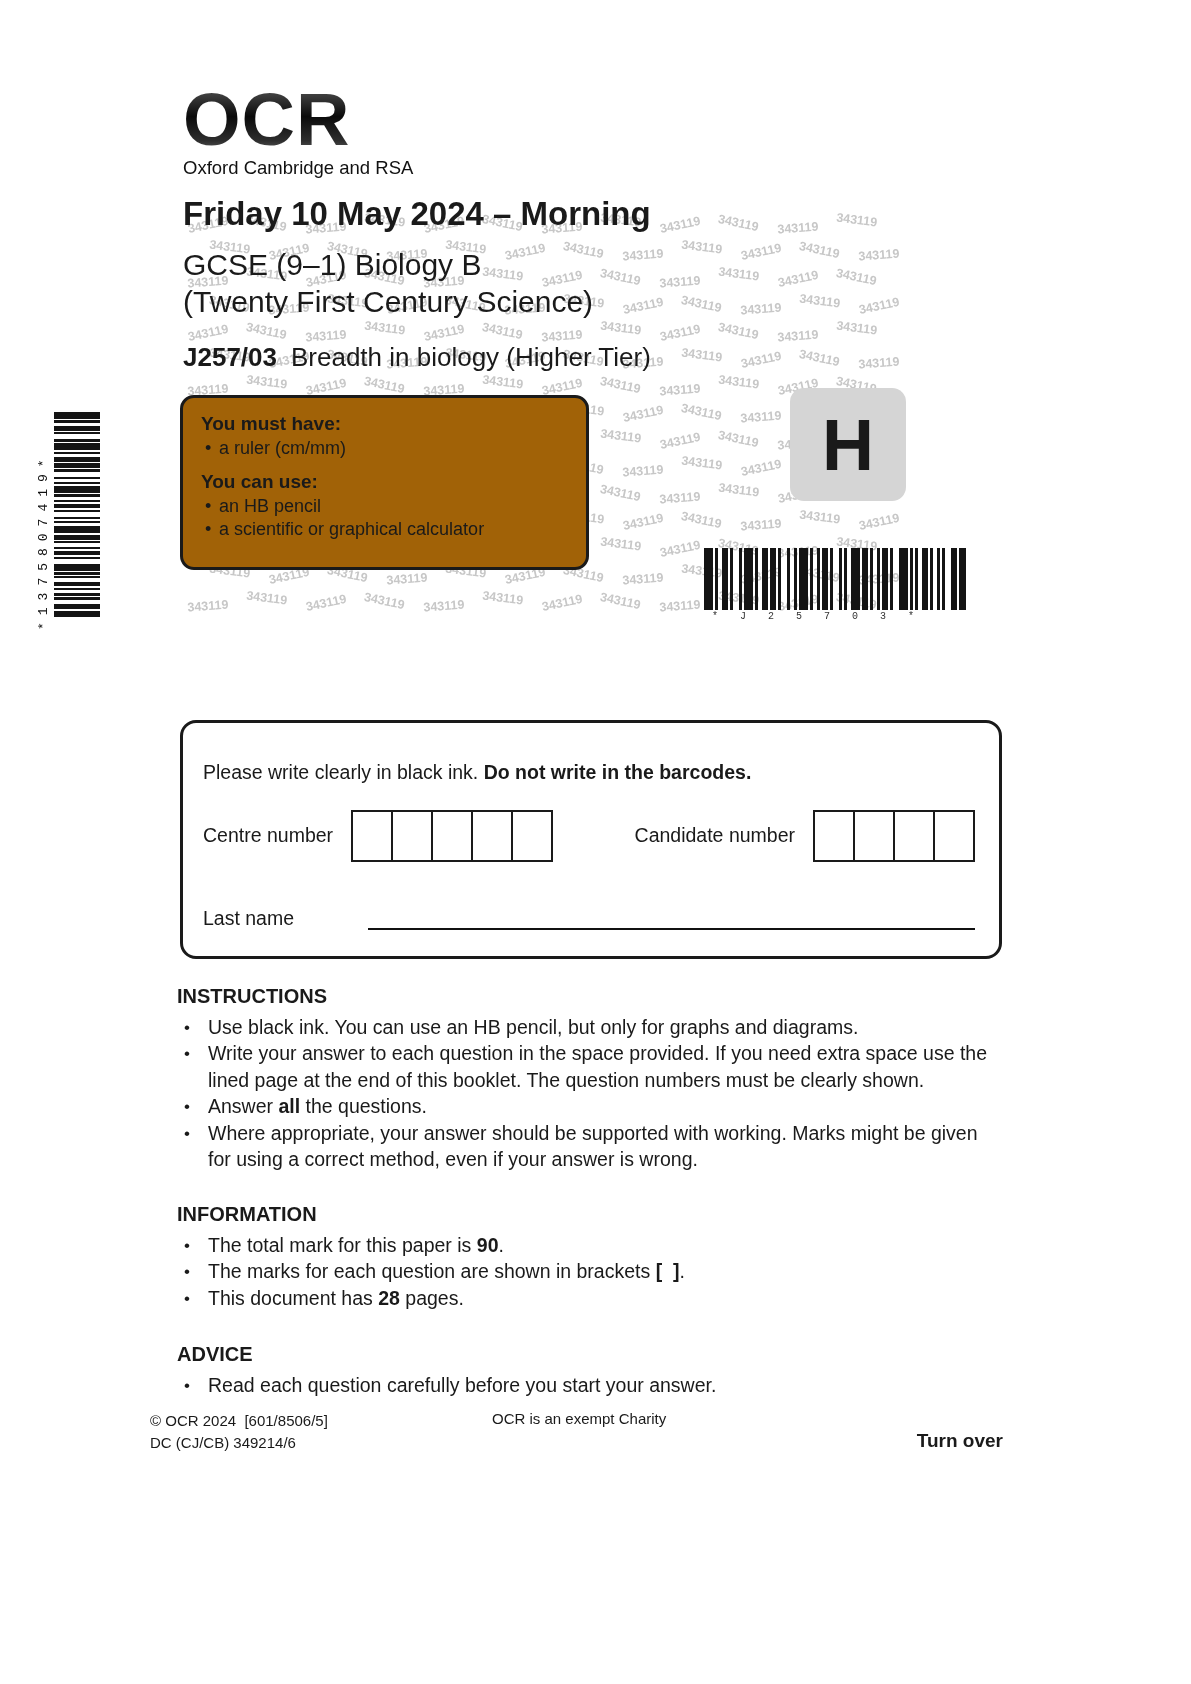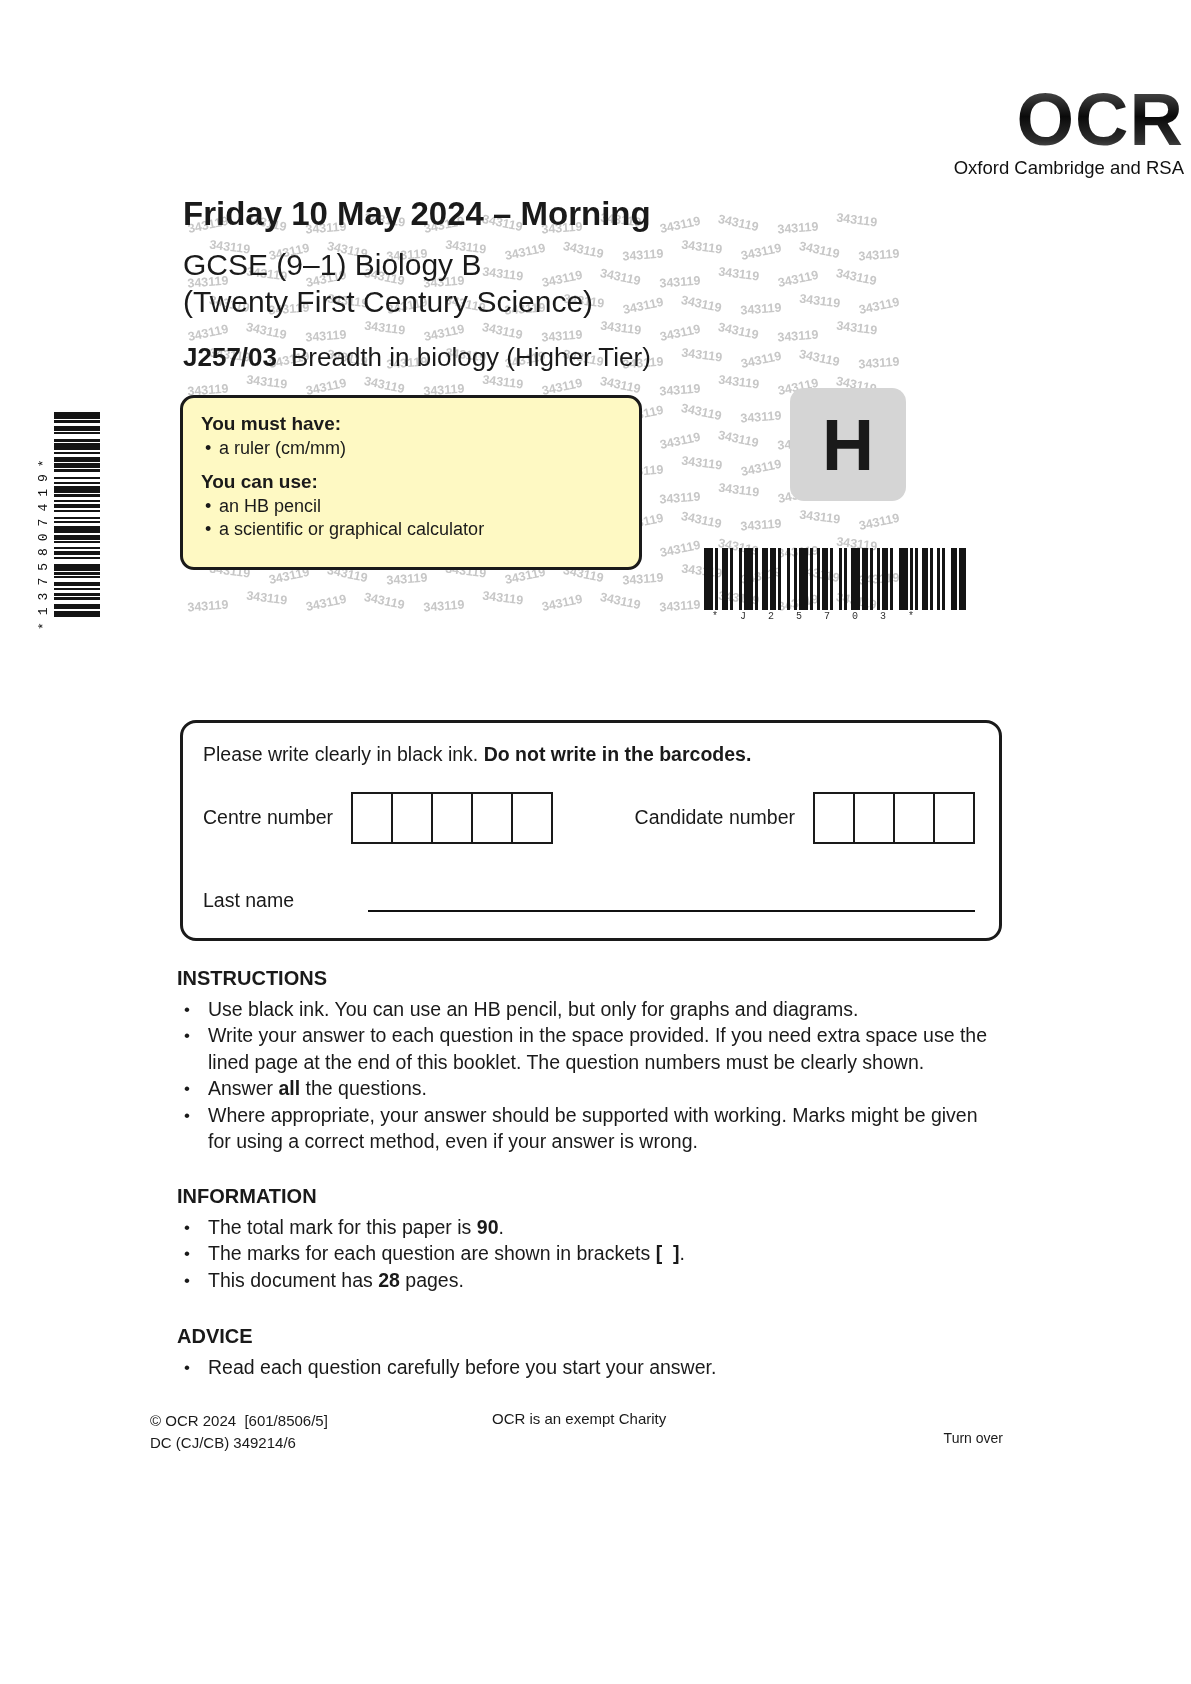--- a/index.html
+++ b/index.html
@@ -22,55 +22,55 @@
 
   
   .left-barcode-wrap { position:absolute; left:36px; top:412px; z-index:2; display:flex; }
   .left-barcode-text { writing-mode:vertical-rl; transform:rotate(180deg);
       font-family:"Liberation Mono","DejaVu Sans Mono",monospace; font-size:13px;
       letter-spacing:7px; color:#111; height:218px; margin-right:3px; }
   .left-barcode { display:flex; flex-direction:column; width:46px; height:218px; overflow:hidden; }
   .left-barcode .bc-bar { width:100%; background:#141414; flex:none; }
 
   
-  .logo-block { padding:85px 7px 0 183px;text-align:right; }
+  .logo-block { padding:85px 7px 0 183px; }
   .logo-text { font-size:74px; font-weight:800; letter-spacing:1px; line-height:0.95;
       background:linear-gradient(180deg,#555 0%,#0a0a0a 45%,#2e2e2e 80%,#6a6a6a 100%);
       -webkit-background-clip:text; background-clip:text; color:transparent; display:inline-block; }
   .logo-sub { font-size:18.5px; color:#111; margin-top:2px; }
   .main-title { padding:16px 0 0 183px; font-size:33px; font-weight:700; }
   .qual-title { padding:14px 0 0 183px; font-size:30px; font-weight:400; line-height:1.22; }
   .paper-line { padding:22px 16px 0 183px; font-size:26px; }
   .paper-code { font-weight:700; margin-right:14px; }
   .time-line { padding:18px 0 0 183px; font-size:21px; font-weight:700; }
 
   
-  .equip-box { position:relative; margin:22px 0 0 180px; width:462px; min-height:174px;
-      border:3px solid #1a1a1a; border-radius:14px; background:#fef9c3; padding:15px 18px; }
+  .equip-box { position:relative; margin:22px 0 0 180px; width:409px; min-height:174px;
+      border:3px solid #1a1a1a; border-radius:14px; background:#a16207; padding:15px 18px; }
   .equip-label { font-size:19px; font-weight:700; }
   .equip-list { list-style:none; margin:2px 0 10px 2px; }
   .equip-list li { position:relative; padding-left:16px; font-size:18px; line-height:1.3; }
   .equip-list li::before { content:"•"; position:absolute; left:2px; }
 
   
   .tier-badge { position:absolute; left:790px; top:388px; width:116px; height:113px;
       background:#d5d5d5; border-radius:14px; z-index:2;
       display:flex; align-items:center; justify-content:center; }
   .tier-badge span { font-size:72px; font-weight:800; color:#1a1a1a; }
 
   
   .right-barcode-wrap { position:absolute; left:704px; top:548px; width:262px; z-index:2; }
   .right-barcode { display:flex; align-items:stretch; height:62px; overflow:hidden; }
   .right-barcode .bc-bar { height:100%; background:#141414; flex:none; }
   .right-barcode-text { margin-top:1px; font-family:"Liberation Mono","DejaVu Sans Mono",monospace;
       font-size:10px; letter-spacing:22px; color:#333; white-space:nowrap; padding-left:8px; }
 
   
   .cand-box { margin:150px 0 0 180px; width:822px; border:3px solid #1a1a1a; border-radius:16px;
-      background:#fff; padding:20px 24px 26px 20px; position:relative; z-index:1; }
+      background:#fff; padding:38px 24px 26px 20px; position:relative; z-index:1; }
   .cand-notice { font-size:19.5px; }
   .cand-notice b { font-weight:700; }
   .num-row { display:flex; align-items:center; margin-top:26px; }
   .num-label { font-size:19.5px; }
   .cells { display:flex; margin-left:18px; }
   .cell { width:42px; height:52px; border:2px solid #1a1a1a; margin-left:-2px; background:#fff; }
   .cells .cell:first-child { margin-left:0; }
   .cand-gap { margin-left:auto; }
   .name-row { display:flex; align-items:flex-end; margin-top:44px; }
   .name-label { font-size:19.5px; width:165px; flex:none; }
@@ -82,21 +82,21 @@
   .blist { list-style:none; }
   .blist li { position:relative; padding-left:31px; font-size:19.5px; line-height:1.36; }
   .blist li::before { content:"•"; position:absolute; left:7px; font-size:17px; top:2px; }
   .sec-info { margin-top:30px; }
   .sec-advice { margin-top:32px; }
 
   
   .footer { position:absolute; left:0; top:1410px; width:100%; z-index:1; font-size:15px; }
   .footer-left { position:absolute; left:150px; top:0; line-height:1.45; }
   .footer-center { position:absolute; left:492px; top:0; }
-  .footer-right { position:absolute; right:188px; top:20px; font-size:14px; font-weight:400; }
+  .footer-right { position:absolute; right:188px; top:20px; font-size:19px; font-weight:700; }
 </style>
 </head>
 <body>
 
 <div class="page">
 
   <div class="watermark">
       <div class="wrow"><span class="wm t0">343119</span><span class="wm t3">343119</span><span class="wm t2">343119</span><span class="wm t1">343119</span><span class="wm t0">343119</span><span class="wm t3">343119</span><span class="wm t2">343119</span><span class="wm t1">343119</span><span class="wm t0">343119</span><span class="wm t3">343119</span><span class="wm t2">343119</span><span class="wm t1">343119</span></div>
       <div class="wrow"><span class="wm t1">343119</span><span class="wm t0">343119</span><span class="wm t3">343119</span><span class="wm t2">343119</span><span class="wm t1">343119</span><span class="wm t0">343119</span><span class="wm t3">343119</span><span class="wm t2">343119</span><span class="wm t1">343119</span><span class="wm t0">343119</span><span class="wm t3">343119</span><span class="wm t2">343119</span></div>
       <div class="wrow"><span class="wm t2">343119</span><span class="wm t1">343119</span><span class="wm t0">343119</span><span class="wm t3">343119</span><span class="wm t2">343119</span><span class="wm t1">343119</span><span class="wm t0">343119</span><span class="wm t3">343119</span><span class="wm t2">343119</span><span class="wm t1">343119</span><span class="wm t0">343119</span><span class="wm t3">343119</span></div>

